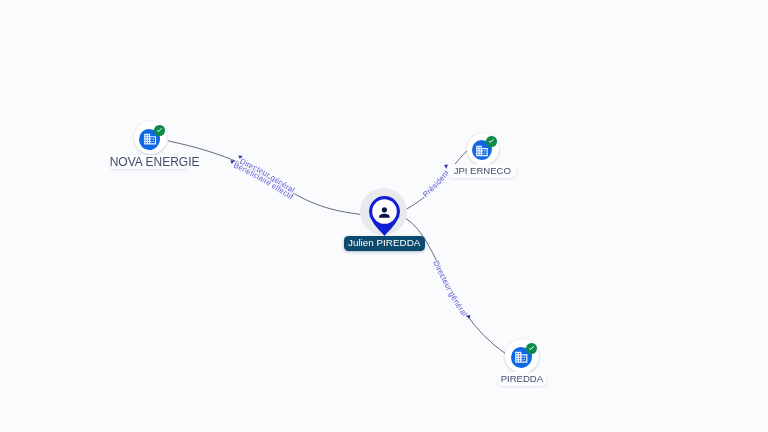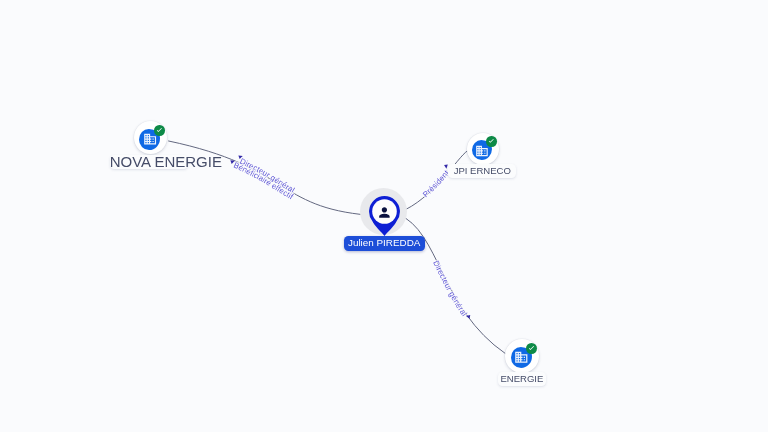--- a/index.html
+++ b/index.html
@@ -14,21 +14,21 @@
   .co-circle{position:absolute;border-radius:50%;background:#ffffff;
      box-shadow:0 1px 3px rgba(45,55,95,.20), 0 0 0 .5px rgba(45,55,95,.05);}
   .co-blob{position:absolute;background:#0f69e5;}
   .badge{position:absolute;border-radius:50%;background:#0d8a47;
      display:flex;align-items:center;justify-content:center;}
   .nlabel{position:absolute;background:#fbfcfd;border-radius:4.5px;
      color:#454c68;white-space:nowrap;text-align:center;
      box-shadow:0 1px 2.5px rgba(60,70,110,.14);}
 
   .halo{position:absolute;border-radius:50%;background:#e8e9ec;}
-  .plabel{position:absolute;background:#1d4ed8;border-radius:4.5px;color:#fff;
+  .plabel{position:absolute;background:#0c4a6e;border-radius:4.5px;color:#fff;
      white-space:nowrap;text-align:center;box-shadow:0 1px 3px rgba(30,40,120,.32);}
 </style>
 </head>
 <body>
 
 <div id="stage">
   <svg id="edge-layer" viewBox="0 0 768 432">
       <defs>
         <path id="def-p1" d="M168.6,141.0 C291.3,166.8 275.0,207.0 368.5,215.2" fill="none"></path>
         <path id="def-p2" d="M399.3,212.4 C433.6,199.1 457.5,157.1 467.0,151.2" fill="none"></path>
@@ -59,21 +59,21 @@
         <div class="co-circle" style="left: 133.9px; top: 121.2px; width: 32.8px; height: 32.8px;"></div>
         <div class="co-blob" style="left: 139.336px; top: 128.886px; width: 20.828px; height: 20.828px; border-radius: 47% 53% 52% 48% / 50% 45% 55% 50%;"></div>
         <div style="position: absolute; left: 142.566px; top: 132.366px; line-height: 0;"><svg viewBox="0 0 24 24" width="14.267999999999999" height="14.267999999999999">
             <path fill="#edf3fd" d="M12 7V3H2v18h20V7H12zM6 19H4v-2h2v2zm0-4H4v-2h2v2zm0-4H4V9h2v2zm0-4H4V5h2v2zm4 12H8v-2h2v2zm0-4H8v-2h2v2zm0-4H8V9h2v2zm0-4H8V5h2v2zm10 12h-8v-2h2v-2h-2v-2h2v-2h-2V9h8v10zm-2-8h-2v2h2v-2zm0 4h-2v2h2v-2z"></path>
           </svg></div>
         <div class="badge" style="left: 154.031px; top: 124.997px; width: 10.578px; height: 10.578px;">
           <svg viewBox="0 0 24 24" width="8.67396" height="8.67396">
             <path fill="#fff" d="M9.3 16.5 5 12.2l1.4-1.4 2.9 2.9 8.3-8.3 1.4 1.4z"></path>
           </svg>
         </div>
-        <div class="nlabel" style="left: 109.7px; top: 155.1px; width: 78.2px; height: 14.2px; line-height: 14.2px; font-size: 15px;">NOVA ENERGIE</div>
+        <div class="nlabel" style="left: 109.7px; top: 155.1px; width: 78.2px; height: 14.2px; line-height: 14.2px; font-size: 12px;">NOVA ENERGIE</div>
       </div>
       <div class="node">
         <div class="co-circle" style="left: 466.8px; top: 132.6px; width: 32px; height: 32px;"></div>
         <div class="co-blob" style="left: 472.09px; top: 140.14px; width: 20.32px; height: 20.32px; border-radius: 47% 53% 52% 48% / 50% 45% 55% 50%;"></div>
         <div style="position: absolute; left: 475.24px; top: 143.54px; line-height: 0;"><svg viewBox="0 0 24 24" width="13.92" height="13.92">
             <path fill="#edf3fd" d="M12 7V3H2v18h20V7H12zM6 19H4v-2h2v2zm0-4H4v-2h2v2zm0-4H4V9h2v2zm0-4H4V5h2v2zm4 12H8v-2h2v2zm0-4H8v-2h2v2zm0-4H8V9h2v2zm0-4H8V5h2v2zm10 12h-8v-2h2v-2h-2v-2h2v-2h-2V9h8v10zm-2-8h-2v2h2v-2zm0 4h-2v2h2v-2z"></path>
           </svg></div>
         <div class="badge" style="left: 486.44px; top: 136.304px; width: 10.32px; height: 10.32px;">
           <svg viewBox="0 0 24 24" width="8.4624" height="8.4624">
             <path fill="#fff" d="M9.3 16.5 5 12.2l1.4-1.4 2.9 2.9 8.3-8.3 1.4 1.4z"></path>
@@ -85,21 +85,21 @@
         <div class="co-circle" style="left: 505.4px; top: 339.1px; width: 33.6px; height: 33.6px;"></div>
         <div class="co-blob" style="left: 510.982px; top: 346.932px; width: 21.336px; height: 21.336px; border-radius: 47% 53% 52% 48% / 50% 45% 55% 50%;"></div>
         <div style="position: absolute; left: 514.292px; top: 350.492px; line-height: 0;"><svg viewBox="0 0 24 24" width="14.616" height="14.616">
             <path fill="#edf3fd" d="M12 7V3H2v18h20V7H12zM6 19H4v-2h2v2zm0-4H4v-2h2v2zm0-4H4V9h2v2zm0-4H4V5h2v2zm4 12H8v-2h2v2zm0-4H8v-2h2v2zm0-4H8V9h2v2zm0-4H8V5h2v2zm10 12h-8v-2h2v-2h-2v-2h2v-2h-2V9h8v10zm-2-8h-2v2h2v-2zm0 4h-2v2h2v-2z"></path>
           </svg></div>
         <div class="badge" style="left: 526.022px; top: 342.989px; width: 10.836px; height: 10.836px;">
           <svg viewBox="0 0 24 24" width="8.88552" height="8.88552">
             <path fill="#fff" d="M9.3 16.5 5 12.2l1.4-1.4 2.9 2.9 8.3-8.3 1.4 1.4z"></path>
           </svg>
         </div>
-        <div class="nlabel" style="left: 497.9px; top: 372.2px; width: 48px; height: 14.2px; line-height: 14.2px; font-size: 9.55px;">ENERGIE</div>
+        <div class="nlabel" style="left: 497.9px; top: 372.2px; width: 48px; height: 14.2px; line-height: 14.2px; font-size: 9.55px;">PIREDDA</div>
       </div>
       <div class="node">
         <div class="halo" style="left: 359.5px; top: 188px; width: 47px; height: 47px;"></div>
         <svg width="31" height="40.4" viewBox="0 0 31 40.4" style="position: absolute; left: 369px; top: 195.75px;">
           <path fill="#0e1fd4" d="M15.5,39.9 C13.0,36.6 5.0,29.6 3.3,25.0 A15.45,15.45 0 1 1 27.7,25.0 C26.0,29.6 18.0,36.6 15.5,39.9 Z"></path>
           <circle cx="15.5" cy="15.45" r="12.3" fill="#fdfdfd"></circle>
           <path fill="#0b1240" transform="translate(15.4,16.5) scale(0.655) translate(-12,-12)" d="M12 12c2.2 0 4-1.8 4-4s-1.8-4-4-4-4 1.8-4 4 1.8 4 4 4zm0 2c-2.7 0-8 1.3-8 4v2h16v-2c0-2.7-5.3-4-8-4z"></path>
         </svg>
         <div class="plabel" style="left: 343.5px; top: 236.1px; width: 81.4px; height: 14.7px; line-height: 14.7px; font-size: 9.9px;">Julien PIREDDA</div>
       </div>

